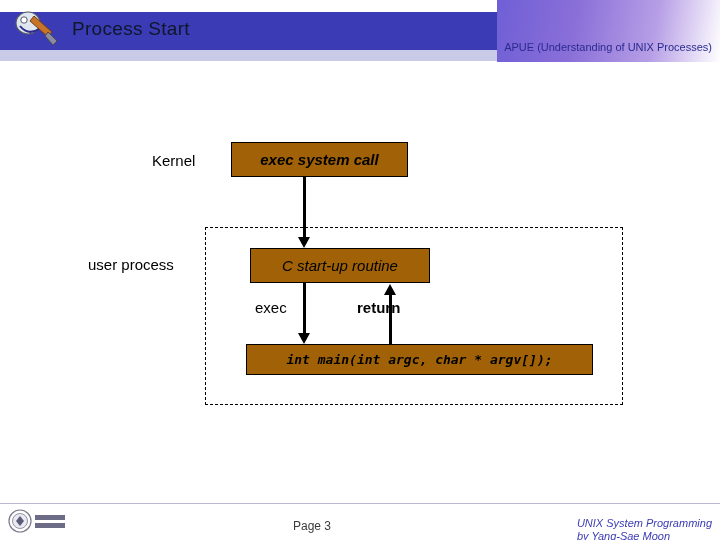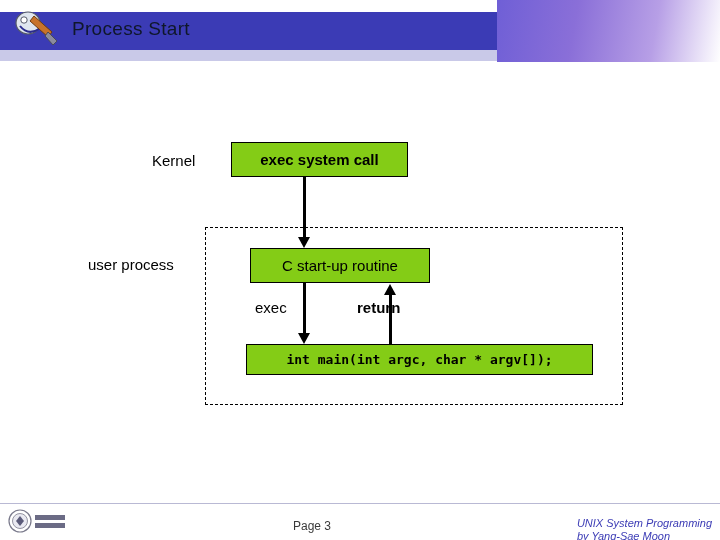--- a/index.html
+++ b/index.html
@@ -70,26 +70,27 @@
 
   .lbl {
     position: absolute;
     font-size: 15px;
     color: #000000;
     white-space: nowrap;
   }
   .box {
     position: absolute;
     border: 1.5px solid #000000;
-    background: #84cc16;
+    background: #a16207;
     display: flex;
     align-items: center;
     justify-content: center;
     color: #000;
     white-space: nowrap;
+    font-style: italic;
   }
   #kernel-label { left: 152px; top: 86px; font-size: 15px; }
   #user-process-label { left: 88px; top: 190px; font-size: 15px; }
 
   #exec-box {
     left: 231px; top: 76px;
     width: 175px; height: 33px;
     font-size: 15px;
     font-weight: bold;
   }
@@ -192,20 +193,21 @@
 
   <svg id="logo-mark" viewBox="0 0 50 50">
     <ellipse cx="16" cy="17" rx="12" ry="11" fill="#dfe6ef" stroke="#555a6a" stroke-width="1.2"></ellipse>
     <path d="M8 20 Q16 30 27 23" fill="none" stroke="#2b2b8f" stroke-width="2"></path>
     <path d="M22 10 L40 26 L36 31 L18 15 Z" fill="#c8732a" stroke="#6d3c12" stroke-width="1"></path>
     <path d="M36 26 L45 35 L41 39 L33 30 Z" fill="#8c8c9e" stroke="#4a4a58" stroke-width="1"></path>
     <circle cx="12" cy="14" r="3.2" fill="#ffffff" stroke="#555a6a" stroke-width="1"></circle>
   </svg>
 
   <div id="slide-title">Process Start</div>
+  <div id="header-right-text">APUE (Understanding of UNIX Processes)</div>
 </div>
 
 <div id="diagram">
 
   <div id="dashed-region"></div>
 
   <div class="lbl" id="kernel-label">Kernel</div>
   <div class="lbl" id="user-process-label">user process</div>
 
   <div class="box" id="exec-box">exec  system call</div>

